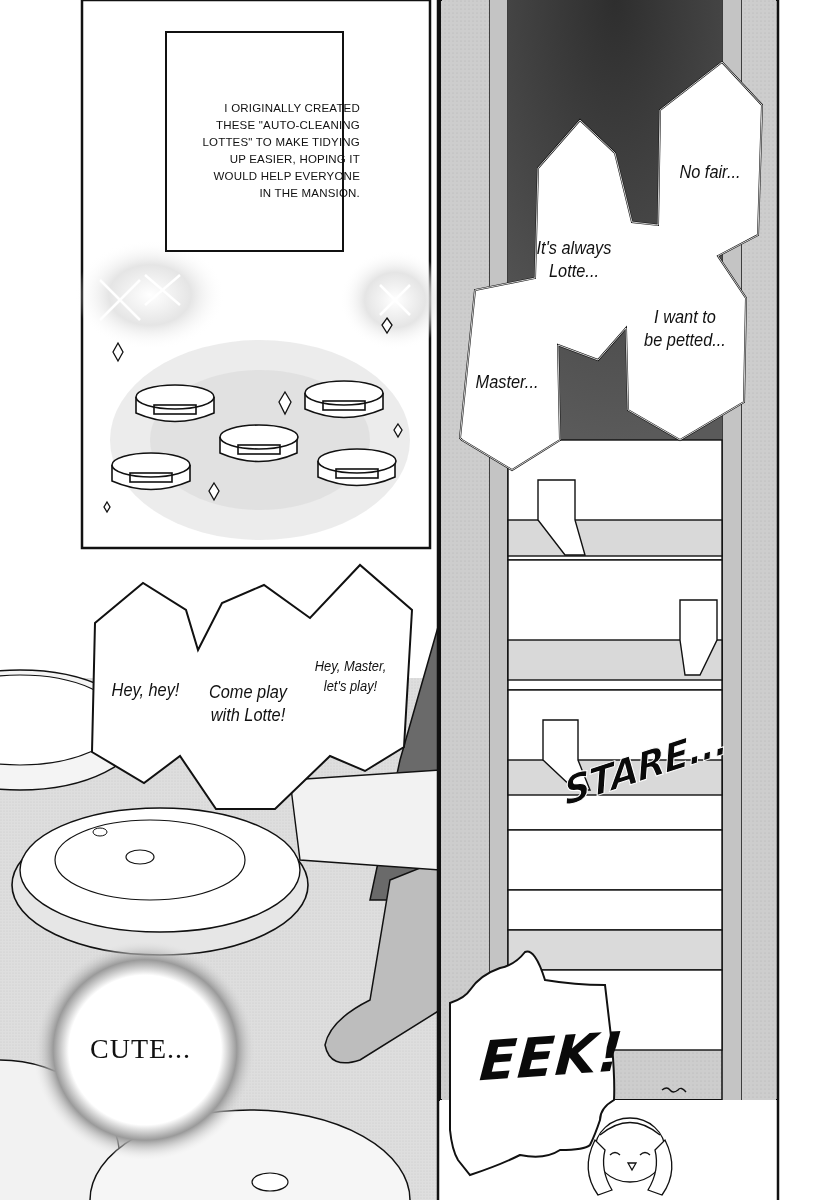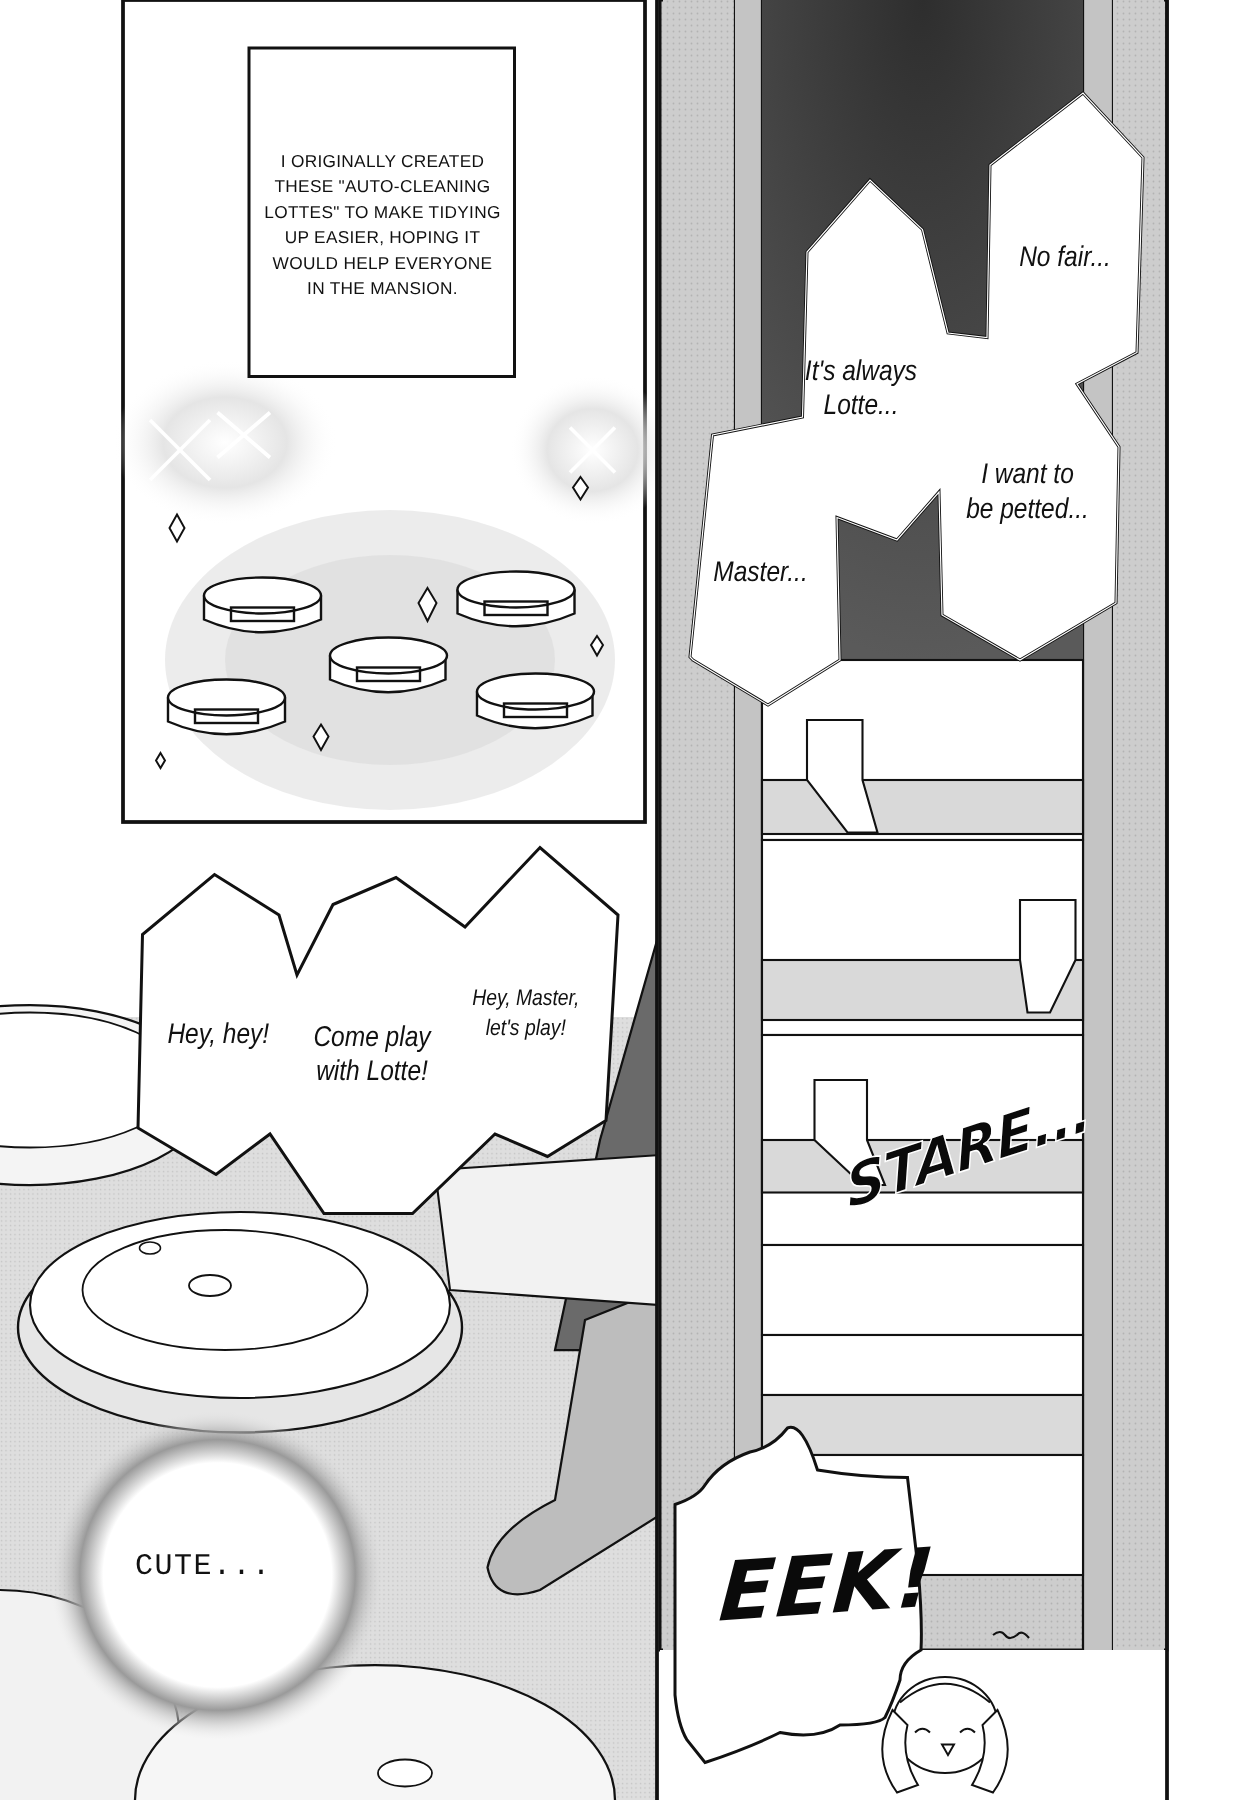--- a/index.html
+++ b/index.html
@@ -1,21 +1,21 @@
 <!DOCTYPE html>
 <html><head>
 <meta charset="utf-8">
 <style>
   html,body{margin:0;padding:0;background:#ffffff;}
   body{width:836px;height:1200px;position:relative;overflow:hidden;font-family:"DejaVu Sans",sans-serif;}
   svg{position:absolute;left:0;top:0;}
-  .caption{position:absolute;text-align:center;color:#111;font-family:"Liberation Sans Narrow","Liberation Sans",sans-serif;font-size:11.5px;line-height:17px;letter-spacing:0.2px;text-transform:uppercase;}
+  .caption{position:absolute;text-align:right;color:#111;font-family:"Liberation Sans Narrow","Liberation Sans",sans-serif;font-size:11.5px;line-height:17px;letter-spacing:0.2px;text-transform:uppercase;margin-left:20px;}
   .bubble-text{position:absolute;text-align:center;color:#111;font-family:"Liberation Sans",sans-serif;font-style:italic;font-size:19px;line-height:23px;transform:scaleX(0.86);transform-origin:center;}
   .sfx{position:absolute;color:#0a0a0a;font-family:"DejaVu Sans",sans-serif;font-weight:bold;font-style:italic;}
-  .cute{position:absolute;color:#111;font-family:Liberation Mono, monospace;font-size:20px;letter-spacing:1px;}
+  .cute{position:absolute;color:#111;font-family:Liberation Serif, serif;font-size:28px;letter-spacing:1px;}
 </style>
 </head>
 <body>
 
 <svg width="836" height="1200" viewBox="0 0 836 1200">
   <defs>
     <radialGradient id="sparkleGlow" cx="50%" cy="50%" r="50%">
       <stop offset="0%" stop-color="#ffffff"></stop>
       <stop offset="55%" stop-color="#e2e2e2"></stop>
       <stop offset="100%" stop-color="#ffffff" stop-opacity="0"></stop>

